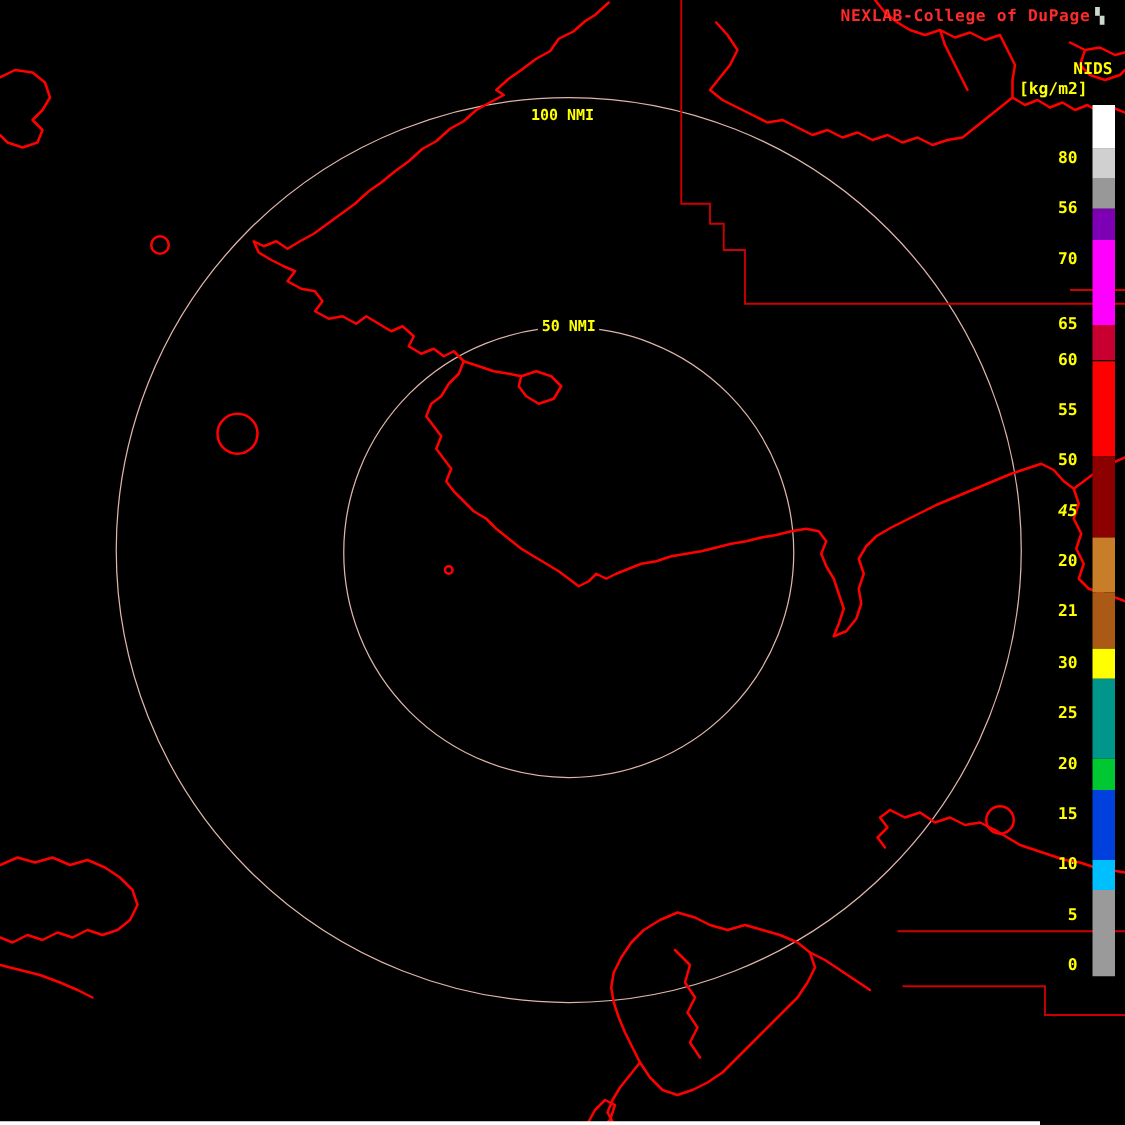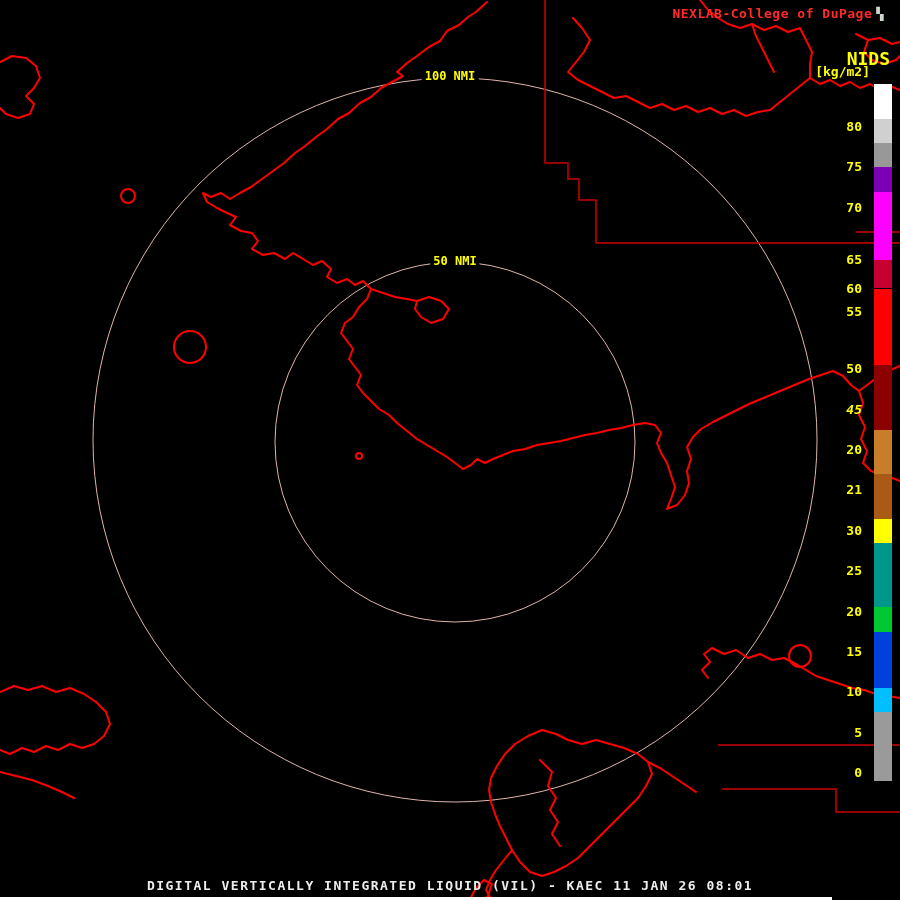--- a/index.html
+++ b/index.html
@@ -13,21 +13,21 @@
   .rings circle { fill:none; stroke:var(--ring,#dfb5ab); stroke-width:1; }
   .coast path, .coast circle { fill:none; stroke:var(--coastline,#ff0000); stroke-width:2; stroke-linejoin:round; stroke-linecap:round; }
   .bounds path { fill:none; stroke:var(--boundary,#cc0000); stroke-width:1.5; }
   .ring-label {
     position:absolute; transform:translateX(-50%);
     color:var(--label_yellow,#ffff00); background:var(--background,#000);
     font-size:12px; font-weight:bold; line-height:15px; padding:0 3px; white-space:nowrap;
   }
   .credit { position:absolute; top:6px; right:16px; color:var(--credit_red,#ff2a2a); font-size:13px; font-weight:bold; letter-spacing:0.5px; white-space:nowrap; }
   .credit .logo { color:#cfd8ce; font-size:12px; margin-left:4px; }
-  .cb-title { position:absolute; top:48px; right:10px; color:var(--label_yellow,#ffff00); font-size:18px; font-weight:bold; }
+  .cb-title { position:absolute; top:48px; right:10px; color:var(--label_yellow,#ffff00); font-size:13px; font-weight:bold; }
   .cb-units { position:absolute; top:64px; right:30px; color:var(--label_yellow,#ffff00); font-size:13px; font-weight:bold; }
   .cb-swatches { position:absolute; top:84px; right:8px; width:18px; height:697px; }
   .cb-seg { position:absolute; left:0; width:100%; }
   .cb-ticks { position:absolute; top:0; right:38px; width:34px; height:728px; }
   .cb-tick { position:absolute; right:0; color:var(--label_yellow,#ffff00); font-size:13px; font-weight:bold; line-height:18px; }
   .footer-text {
     position:absolute; left:0; bottom:7px; width:900px; text-align:center;
     color:var(--footer_text,#ededed); font-size:13px; font-weight:bold; letter-spacing:1.5px; white-space:nowrap;
   }
   .footer-line { position:absolute; left:0; bottom:0; width:832px; height:3px; background:#ffffff; }
@@ -66,21 +66,21 @@
       <path d="M856 34 L868 40 L880 38 L892 44 L900 42 M868 40 L864 52 L872 60 L884 64 L896 60 L900 56"></path>
       <path d="M712 648 L724 654 L736 650 L748 658 L760 654 L772 660 L784 658 L796 664 L806 670 L816 676 L828 680 L840 684 L852 688 L864 690 L876 694 L888 696 L900 698"></path>
       <path d="M712 648 L704 654 L710 662 L702 670 L708 678"></path>
       <circle cx="128" cy="196" r="7"></circle>
       <circle cx="190" cy="347" r="16"></circle>
       <circle cx="359" cy="456" r="3"></circle>
       <circle cx="800" cy="656" r="11"></circle>
     </g>
   </svg>
 
-  <div class="ring-label" style="left:450px; top:69px;text-align:center;">100 NMI</div>
+  <div class="ring-label" style="left:450px; top:85px;text-align:center;">100 NMI</div>
   <div class="ring-label" style="left:455px; top:254px;">50 NMI</div>
 
   <div class="credit">
     <span>NEXLAB-College of DuPage</span><span class="logo">▚</span>
   </div>
 
   <div class="cb-title">NIDS</div>
   <div class="cb-units">[kg/m2]</div>
   <div class="cb-swatches">
       <div class="cb-seg" style="top: 0.2025px; height: 34.7225px; background: rgb(255, 255, 255);"></div>
@@ -95,33 +95,32 @@
       <div class="cb-seg" style="top: 390.225px; height: 44.4125px; background: rgb(170, 90, 20);"></div>
       <div class="cb-seg" style="top: 434.637px; height: 24.225px; background: rgb(255, 255, 0);"></div>
       <div class="cb-seg" style="top: 458.862px; height: 64.6px; background: rgb(0, 150, 140);"></div>
       <div class="cb-seg" style="top: 523.462px; height: 24.225px; background: rgb(0, 200, 50);"></div>
       <div class="cb-seg" style="top: 547.688px; height: 56.525px; background: rgb(0, 64, 221);"></div>
       <div class="cb-seg" style="top: 604.212px; height: 24.225px; background: rgb(0, 191, 255);"></div>
       <div class="cb-seg" style="top: 628.438px; height: 68.6375px; background: rgb(154, 154, 154);"></div>
     </div>
   <div class="cb-ticks">
       <div class="cb-tick" style="top: 118px;">80</div>
-      <div class="cb-tick" style="top: 158.375px;">75</div>
+      <div class="cb-tick" style="top: 158.375px;">56</div>
       <div class="cb-tick" style="top: 198.75px;">70</div>
       <div class="cb-tick" style="top: 239.125px; margin-top: 12px;">65</div>
       <div class="cb-tick" style="top: 279.5px;">60</div>
-      <div class="cb-tick" style="top: 303px;">55</div>
+      <div class="cb-tick" style="top: 320px;">55</div>
       <div class="cb-tick" style="top: 360.25px;">50</div>
       <div class="cb-tick" style="top: 400.625px; font-style: italic;">45</div>
       <div class="cb-tick" style="top: 441px;">20</div>
       <div class="cb-tick" style="top: 481.375px;">21</div>
       <div class="cb-tick" style="top: 521.75px;">30</div>
       <div class="cb-tick" style="top: 562.125px;">25</div>
       <div class="cb-tick" style="top: 602.5px;">20</div>
       <div class="cb-tick" style="top: 642.875px;">15</div>
       <div class="cb-tick" style="top: 683.25px;">10</div>
       <div class="cb-tick" style="top: 723.625px;">5</div>
       <div class="cb-tick" style="top: 764px;">0</div>
     </div>
 
-  <div class="footer-text">DIGITAL VERTICALLY INTEGRATED LIQUID (VIL) - KAEC 11 JAN 26 08:01</div>
   <div class="footer-line"></div>
 </div>
 
 </body></html>

